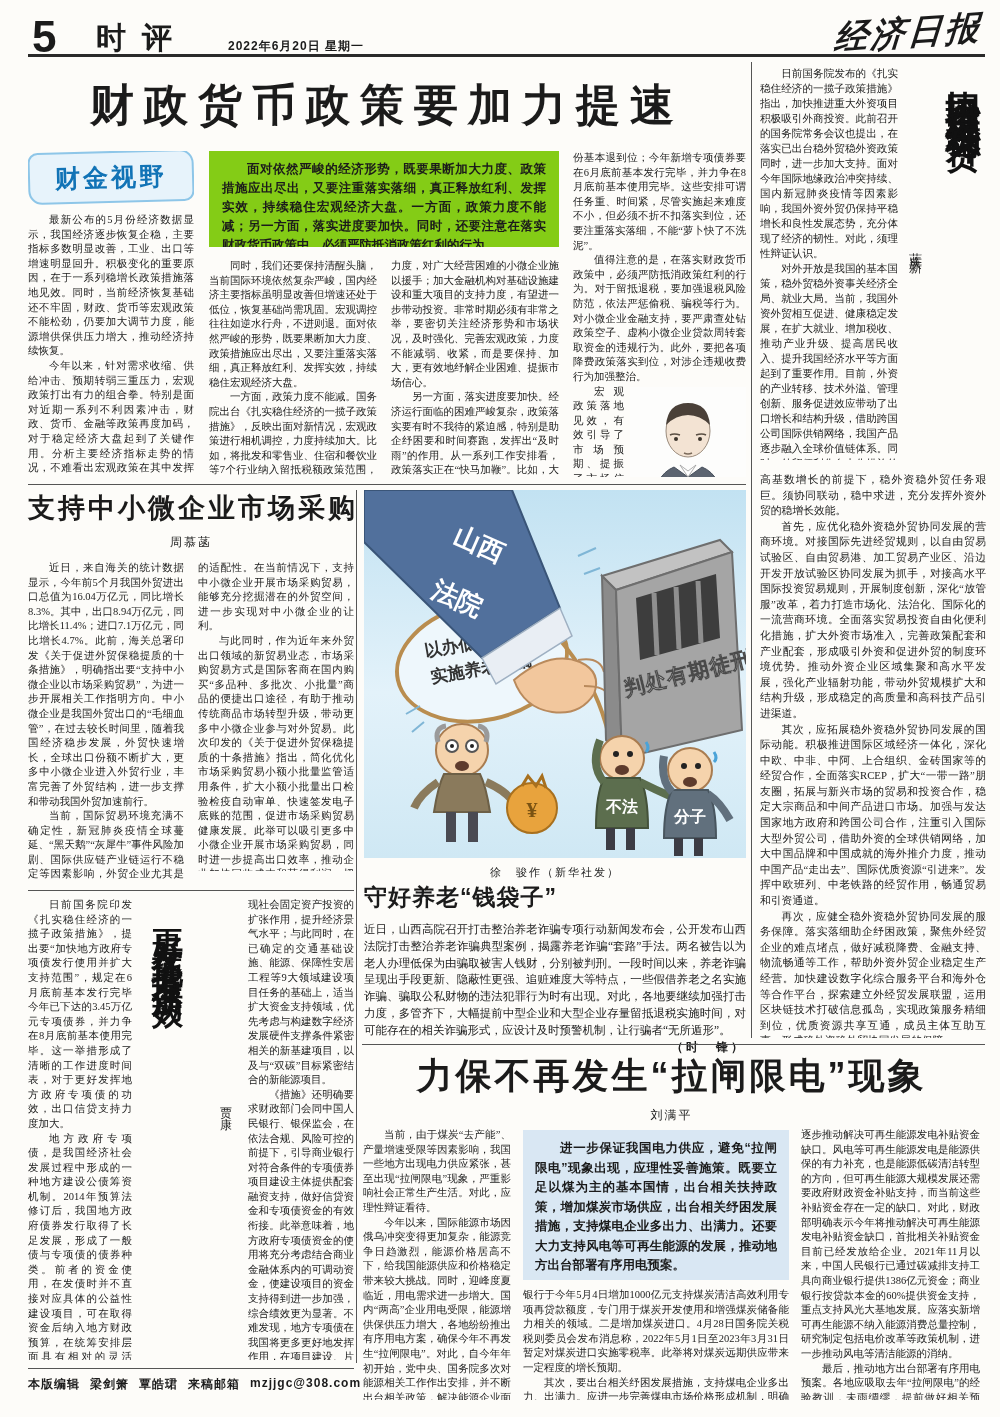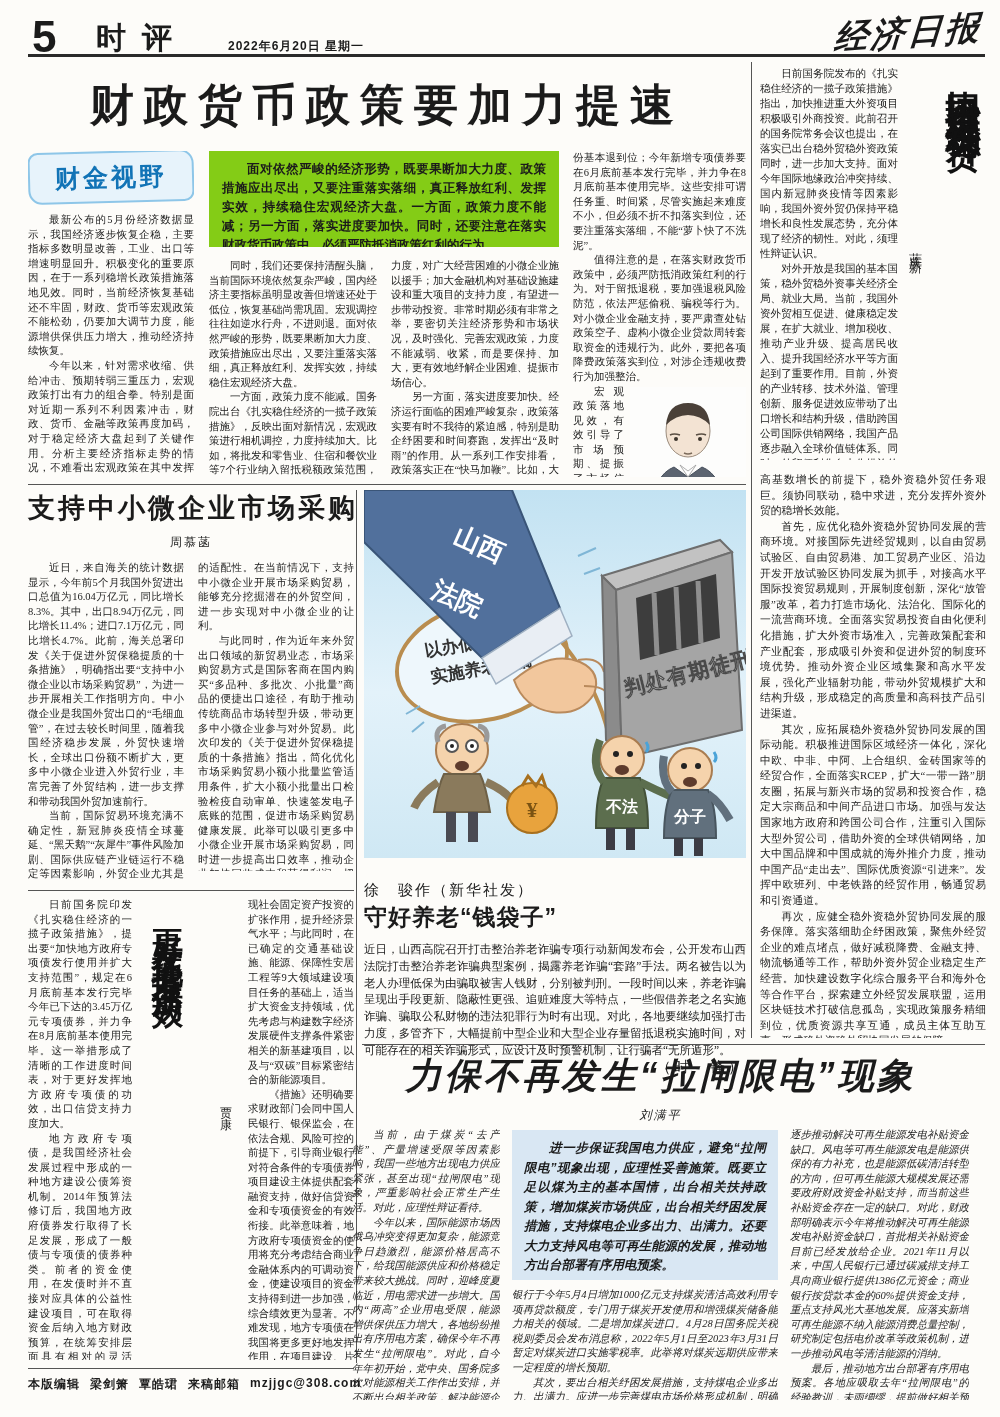--- a/index.html
+++ b/index.html
@@ -29,45 +29,45 @@
   .lead-box p { text-indent:2em; }
   .portrait { float:right; width:116px; height:124px; margin:2px 0 0 6px; position:relative; background:#fff; }
 
   
   .market-art { position:absolute; left:28px; top:490px; width:326px; height:396px; }
   .market-title { text-align:center; font-family:"Liberation Sans",sans-serif; font-weight:900; font-size:27px; letter-spacing:3px; white-space:nowrap; }
   .market-body { position:relative; margin-top:10px; height:318px; }
 
   
   .cartoon-sec { position:absolute; left:364px; top:490px; width:382px; height:552px; }
-  .cartoon-credit { text-align:left; font-size:15px; letter-spacing:2px; margin-top:19px; color:#222; }
+  .cartoon-credit { text-align:center; font-size:11px; letter-spacing:2px; margin-top:3px; color:#222; }
   .caption-title { font-family:"Liberation Sans",sans-serif; font-weight:900; font-size:23px; letter-spacing:1px; margin-top:2px; }
   .caption-body { margin-top:8px; font-size:11.5px; line-height:16.8px; text-align:justify; }
   .caption-body .tx { text-indent:2em; display:inline; }
-  .signoff { float:right; font-size:15px; letter-spacing:3px; }
+  .signoff { float:right; font-size:12px; letter-spacing:3px;font-weight:bold; }
 
   
   .sidebar { position:absolute; left:760px; top:62px; width:226px; height:976px; }
   .sb-top { position:relative; height:398px; }
   .sb-topcol { position:absolute; left:0; top:4px; bottom:0; width:138px; }
   .sb-author { position:absolute; left:146px; top:180px; writing-mode:vertical-rl; font-size:13px; letter-spacing:4px; color:#222; }
   .sb-title { position:absolute; right:0; top:0; height:100%; writing-mode:vertical-rl; font-family:"Liberation Sans",sans-serif; font-weight:900; font-size:35px; letter-spacing:5px; color:#111; }
   .sb-bottom { position:absolute; left:0; top:410px; bottom:0; width:226px; font-size:10.8px; line-height:15.6px; }
   .sb-foot { margin-top:6px; }
 
   
   .bond-art { position:absolute; left:28px; top:898px; width:326px; height:462px; }
   .bond-col1 { left:0; top:0; bottom:0; width:104px; }
   .bond-center { position:absolute; left:112px; top:0; bottom:0; width:100px; }
   .bond-title { position:absolute; left:6px; top:6px; height:100%; writing-mode:vertical-rl; font-family:"Liberation Sans",sans-serif; font-weight:900; font-size:31px; letter-spacing:7px; color:#111; }
   .bond-author { position:absolute; right:6px; top:200px; writing-mode:vertical-rl; font-size:12px; letter-spacing:10px; color:#222; }
   .bond-col2 { left:220px; top:0; bottom:0; width:106px; }
 
   
-  .power-art { position:absolute; left:352px; top:1052px; width:617px; height:358px;font-style:italic; }
+  .power-art { position:absolute; left:363px; top:1052px; width:617px; height:358px; }
   .power-title { text-align:center; font-family:"Liberation Sans",sans-serif; font-weight:900; font-size:36px; letter-spacing:3px; white-space:nowrap; }
   .power-body { position:relative; margin-top:4px; height:272px; }
   .power-lead { position:absolute; left:160px; top:2px; width:266px; height:150px; background:#d9e7f3; padding:9px 12px; font-family:"Liberation Sans",sans-serif; font-weight:bold; font-size:12.5px; line-height:19.5px; text-align:justify; overflow:hidden; }
   .power-lead p { text-indent:2em; }
 
   
   .page-footer { position:absolute; left:28px; top:1376px; width:340px; font-family:"Liberation Sans",sans-serif; font-weight:bold; font-size:12px; letter-spacing:1px; display:flex; gap:10px; white-space:nowrap; }
 </style>
 </head>
 <body>

